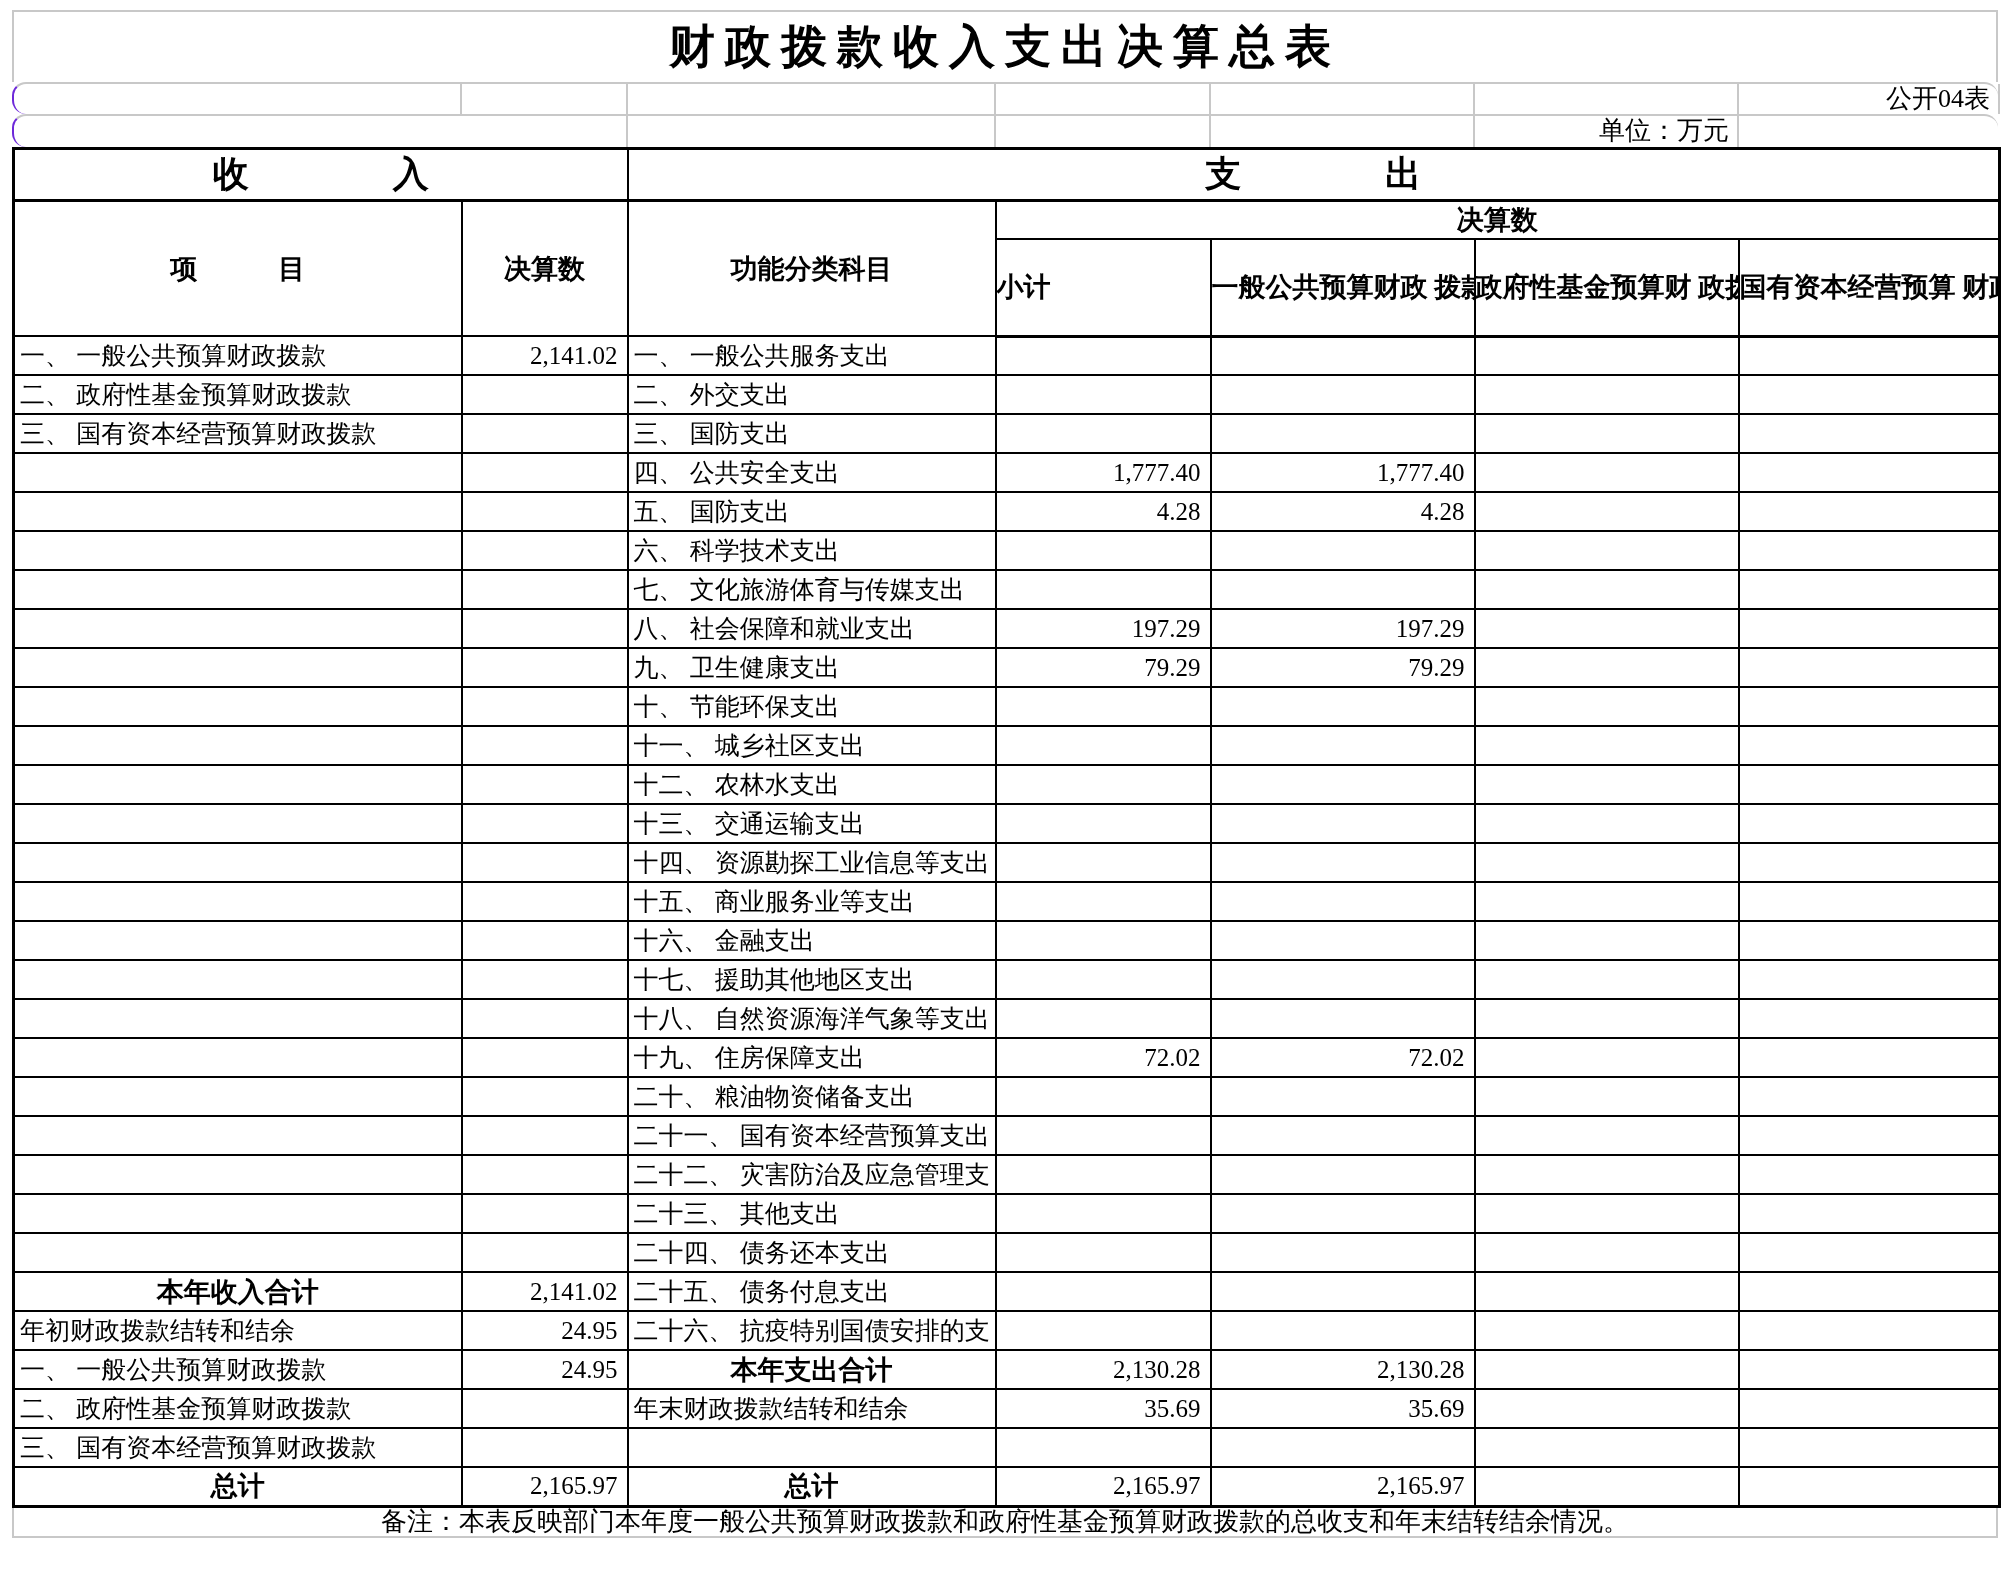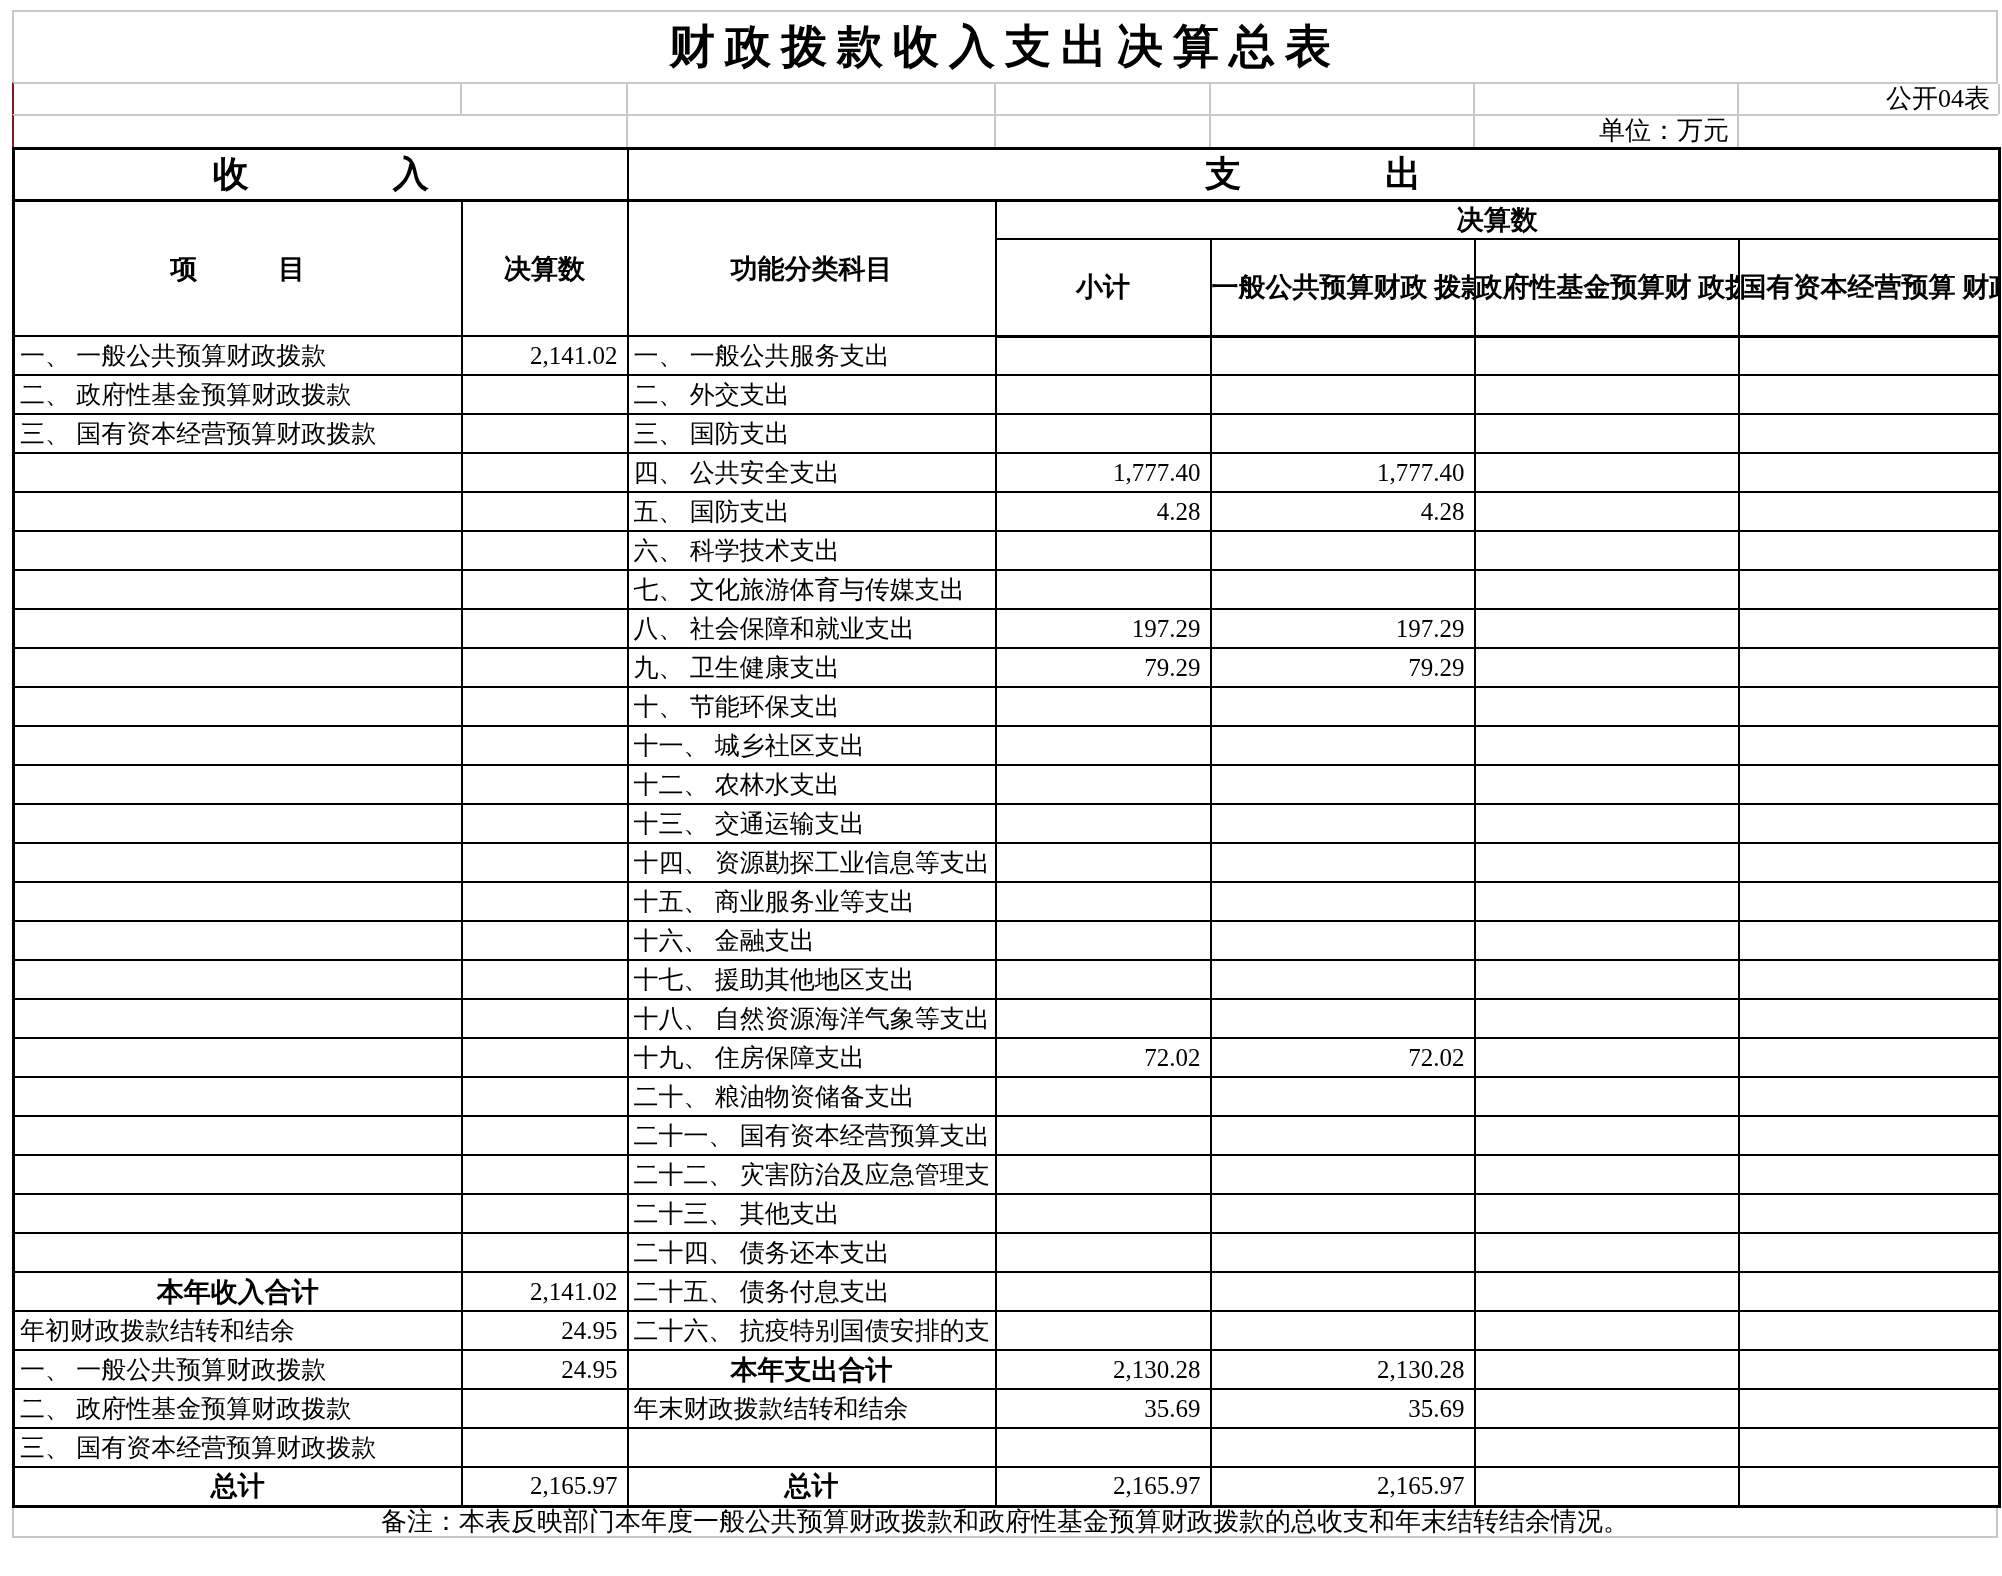--- a/index.html
+++ b/index.html
@@ -10,34 +10,34 @@
     overflow:hidden;
   }
   .inner { position:absolute; left:12px; top:10px; width:1986px; }
 
   
   .title-row {
     height:72px; line-height:70px; text-align:center;
     font-size:46px; font-weight:bold; letter-spacing:10px;
     border-top:2px solid #c8c8c8; border-left:2px solid #c8c8c8; border-right:2px solid #c8c8c8;
   }
-  .grid-b, .grid-c { display:grid; border-top:2px solid #c8c8c8; border-left:2px solid #7f1d1d; }
+  .grid-b, .grid-c { display:grid; border-top:2px solid #c8c8c8; border-left:2px solid #6d28d9;border-radius:14px; }
   .grid-b { grid-template-columns:448px 166px 368px 215px 264px 264px 261px; height:32px; }
   .grid-c { grid-template-columns:614px 368px 215px 264px 264px 261px; height:33px; }
   .gcell { border-right:2px solid #c8c8c8; font-size:26px; line-height:30px;
            white-space:nowrap; overflow:visible; }
   .gcell.right { text-align:right; padding-right:8px; }
   .gcell.left  { text-align:left; padding-left:6px; }
 
   
   table.main { border-collapse:collapse; table-layout:fixed; width:1986px; border:3px solid #000; }
   table.main td { border:2px solid #000; overflow:hidden; white-space:nowrap; vertical-align:middle; }
   tr.banner-row td { height:28px; font-size:36px; font-weight:bold; text-align:center; }
   tr.decsum-row td { height:28px; font-size:27px; font-weight:bold; text-align:center; border-bottom:2px solid #000; }
-  tr.colhead-row td { height:97px; font-size:27px; font-weight:bold; text-align:center; border-bottom:3px solid #000; }
+  tr.colhead-row td { height:97px; font-size:27px; font-weight:bold; text-align:left; border-bottom:3px solid #000; }
   td.wrap2 { font-size:25px; white-space:pre-line; line-height:1.35; }
   tr.banner-row td { border-bottom:3px solid #000; }
   tr.data-row td { height:39px; }
   td.lbl { font-size:25px; text-align:left; padding-left:5px; }
   td.num { font-size:25px; text-align:right; padding-right:9px; }
   td.total { font-size:27px; font-weight:bold; text-align:center; }
   td.thick-left { border-left:3px solid #000; }
   td.thick-top { border-top:3px solid #000; }
 
   

